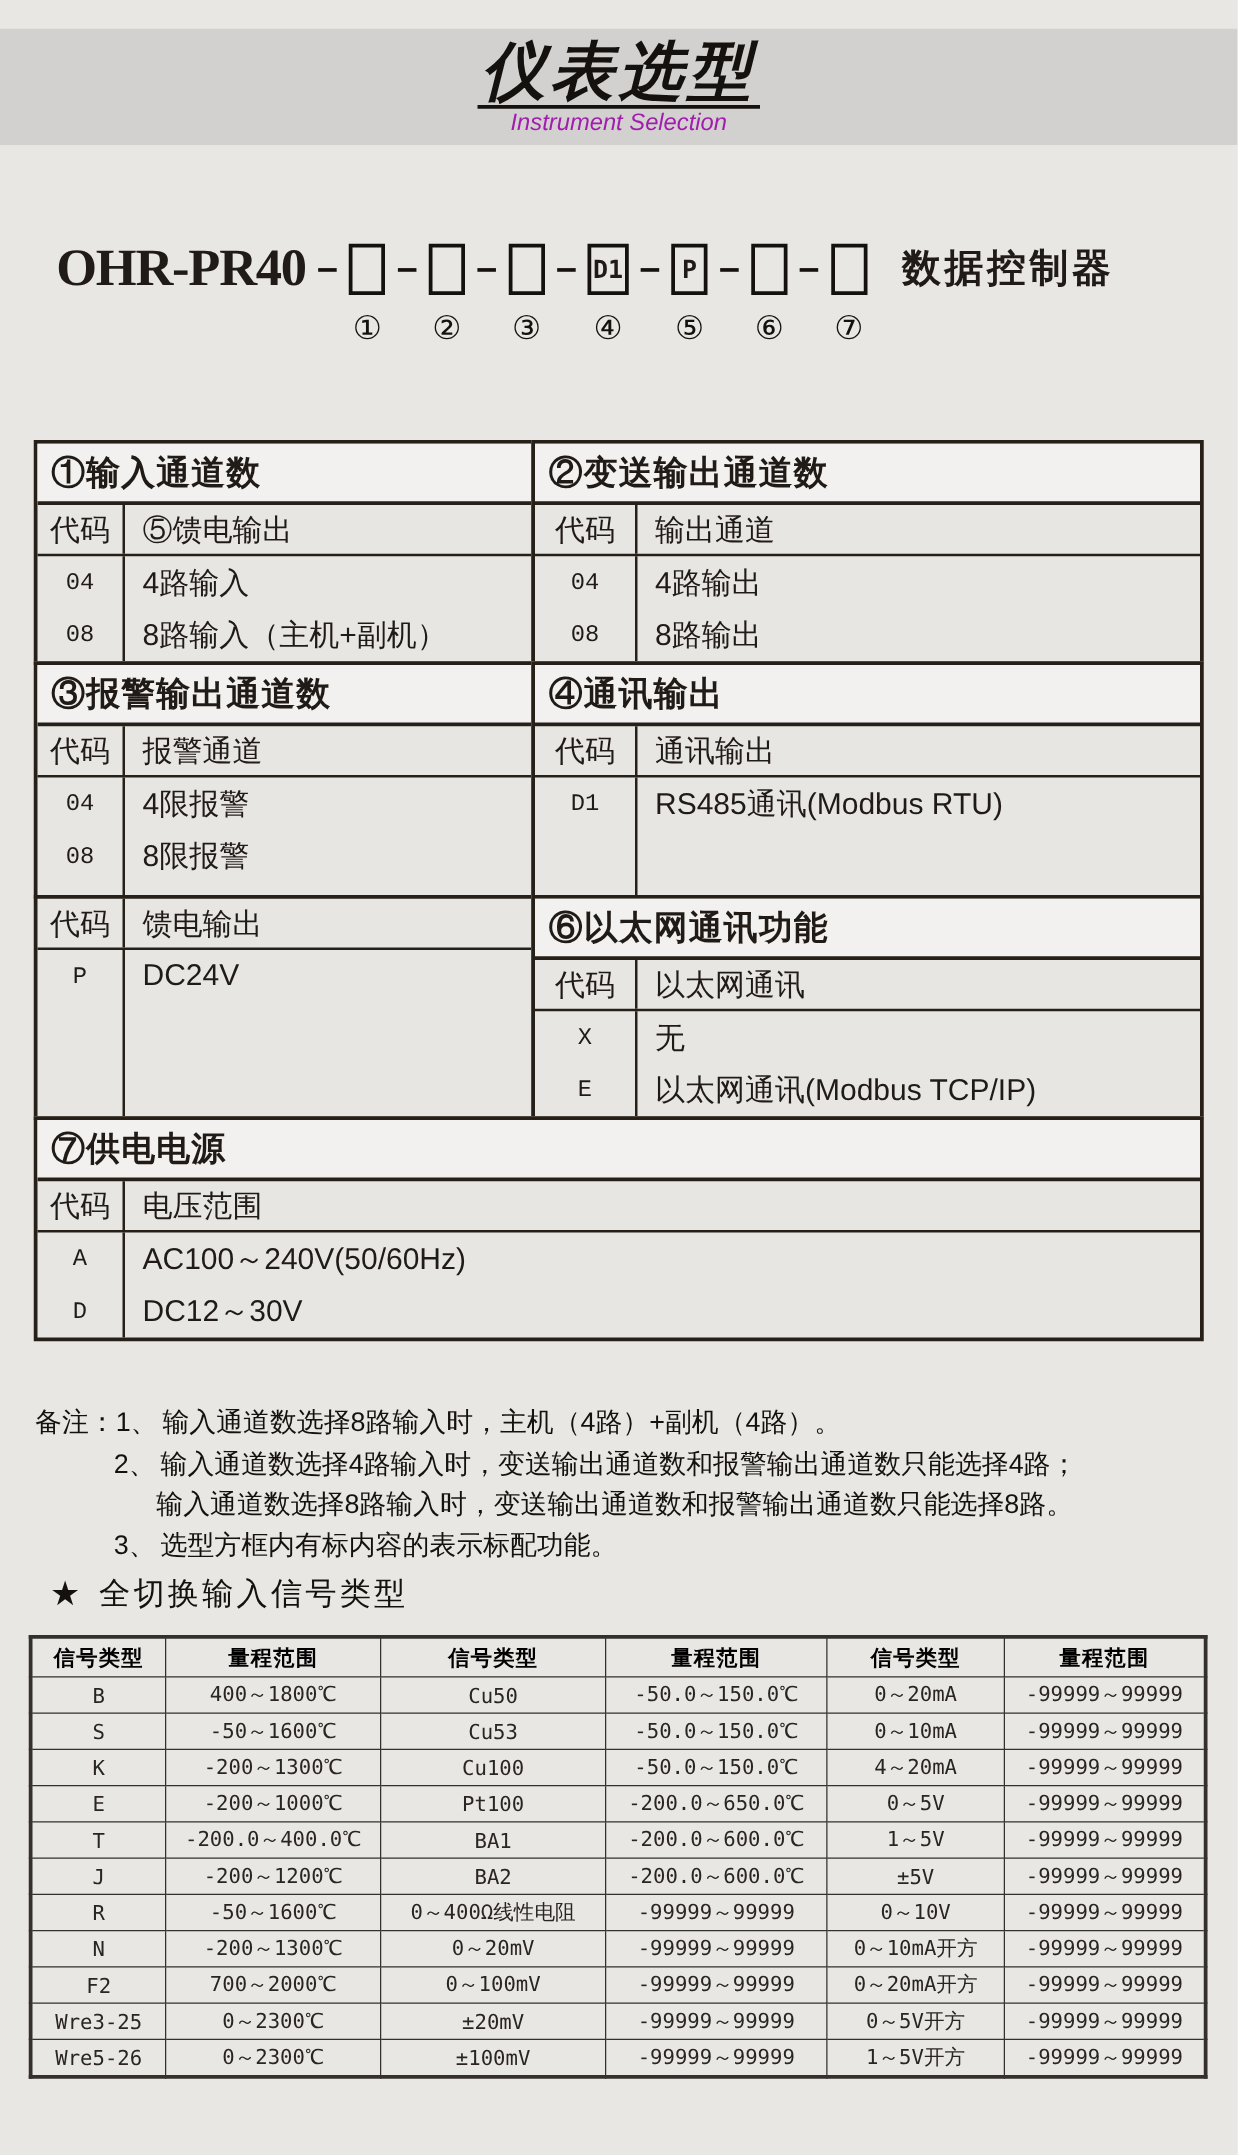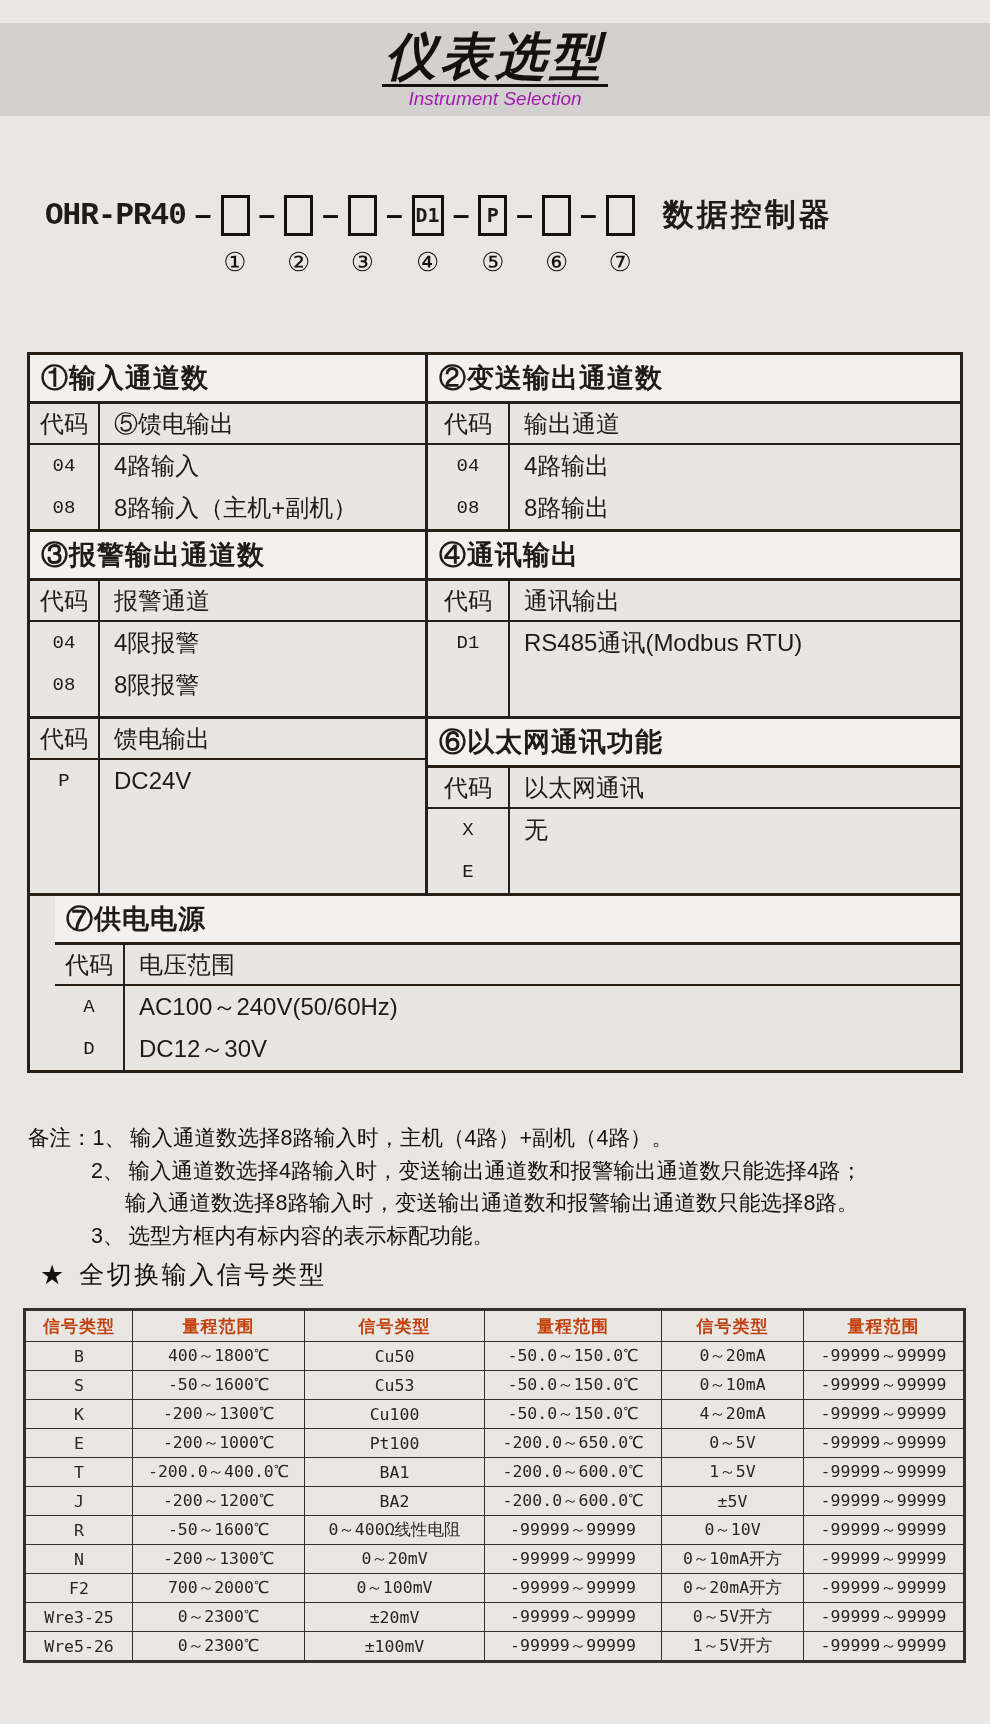--- a/index.html
+++ b/index.html
@@ -19,22 +19,22 @@
     font-size:51px;font-weight:bold;letter-spacing:4px;line-height:1.08;
     border-bottom:3px solid #15110e;padding:0 3px;color:#15110e;
   }
   .banner-sub{font-size:19px;margin-top:1px;color:#a21caf;}
   
   .model-area{
     position:absolute;left:45px;top:192px;
     display:flex;align-items:center;height:46px;
   }
   .model-prefix{
-    font-family:Liberation Mono, monospace;
-    font-size:31px;font-weight:bold;letter-spacing:-1px;white-space:nowrap;
+    font-family:Liberation Serif, serif;
+    font-size:42px;font-weight:bold;letter-spacing:-1px;white-space:nowrap;
   }
   .model-slots{display:flex;align-items:center;}
   .dash{font-size:30px;font-weight:bold;margin:0 9px;color:#15110e;}
   .slot{position:relative;}
   .model-box{
     min-width:29px;height:41px;border:3px solid #15110e;
     display:flex;align-items:center;justify-content:center;
     font-family:"DejaVu Sans Mono","Liberation Mono",monospace;
     font-size:20px;font-weight:bold;padding:0 1px;box-sizing:border-box;
   }
@@ -47,21 +47,21 @@
   .tables{
     position:absolute;left:27px;top:310px;width:936px;
     display:grid;grid-template-columns:401px 535px;margin-top:42px;
   }
   .section{
     border:3px solid #262019;background:#e8e6e3;
     display:flex;flex-direction:column;box-sizing:border-box;
   }
   .col-right{margin-left:-3px;}
   .row-next{margin-top:-3px;}
-  .span2{grid-column:1 / span 2;padding-left:25px;}
+  .span2{grid-column:1 / span 2;}
   .sec-title{
     background:#f2f1ef;font-size:27px;font-weight:bold;letter-spacing:1px;
     padding:5px 10px 5px 11px;border-bottom:3px solid #262019;
   }
   .sec-head{display:flex;border-bottom:2px solid #262019;min-height:39px;}
   .head-code{
     width:68px;border-right:2px solid #262019;flex-shrink:0;
     display:flex;align-items:center;justify-content:center;font-size:24px;
   }
   .wide .head-code,.wide .body-codes{width:80px;}
@@ -97,21 +97,21 @@
   
   .sig-table{
     position:absolute;left:23px;top:1308px;width:940px;
     border-collapse:collapse;table-layout:fixed;background:#e9e7e4;
     border:3px solid #35302b;
   }
   .sig-table th,.sig-table td{
     border:1.6px solid #35302b;text-align:center;vertical-align:middle;
     padding:0 2px;overflow:hidden;white-space:nowrap;
   }
-  .sig-table th{font-size:17px;height:30px;font-weight:bold;letter-spacing:1px;color:#c2410c;}
+  .sig-table th{font-size:17px;height:30px;font-weight:bold;letter-spacing:1px;color:#000000;}
   .sig-table td{
     font-size:16.5px;height:28px;color:#2a2521;
     font-family:"DejaVu Sans Mono","Liberation Sans",sans-serif;
   }
 </style>
 </head>
 <body>
 
 <div class="page">
 
@@ -269,20 +269,21 @@
       </div>
       <div class="sec-body">
         <div class="body-codes">
   <div class="cell code-cell">X</div>
 
   <div class="cell code-cell">E</div>
 </div>
         <div class="body-descs">
   <div class="cell desc-cell">无</div>
 
+  <div class="cell desc-cell">以太网通讯(Modbus TCP/IP)</div>
 </div>
       </div>
     </div>
 
     <div class="section row-next span2 body-h2">
       <div class="sec-title">⑦供电电源</div>
       <div class="sec-head">
         <div class="head-code">代码</div>
         <div class="head-desc">电压范围</div>
       </div>

